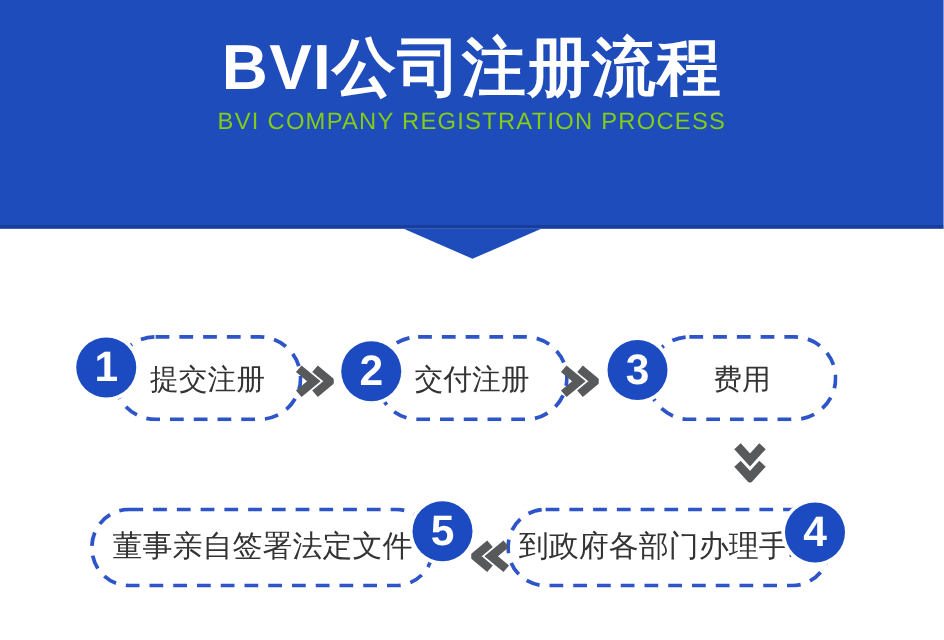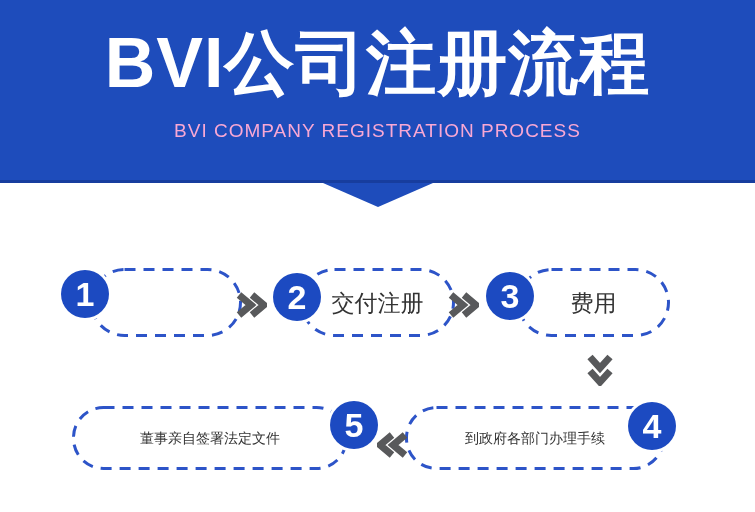--- a/index.html
+++ b/index.html
@@ -17,31 +17,31 @@
   
   .banner {
     position:absolute; left:0; top:0;
     width:755px; height:183px;
     background:var(--banner-blue, #1e4cbb);
     box-shadow: inset 0 -3px 0 rgba(8,24,84,.28);
     text-align:center;
   }
   .banner h1 {
     margin:27px 0 0 0;
-    font-size:70px;
+    font-size:51px;
     line-height:1.05;
     font-weight:bold;
     letter-spacing:1px;
     color:#ffffff;
   }
   .banner .subtitle {
-    margin-top:19px;
+    margin-top:6px;
     font-size:19px;
     letter-spacing:1px;
-    color:#f9a8d4;
+    color:#84cc16;
     font-weight:400;
   }
   .banner-notch {
     position:absolute; left:323px; top:183px;
     width:0; height:0;
     border-left:55px solid transparent;
     border-right:55px solid transparent;
     border-top:24px solid var(--banner-blue, #1e4cbb);
   }
 
@@ -78,21 +78,21 @@
   .s1 { left:90px;  top:268px; width:152px; height:69px; }
   .s1 .badge { left:-29px; top:2px; }
   .s2 { left:300px; top:268px; width:155px; height:69px; }
   .s2 .badge { left:-27px; top:5px; }
   .s3 { left:517px; top:268px; width:153px; height:69px; }
   .s3 .badge { left:-31px; top:4px; }
   .s4 { left:405px; top:406px; width:260px; height:64px; }
   .s4 .badge { left:223px; top:-4px; }
   .s5 { left:72px;  top:406px; width:276px; height:64px; }
   .s5 .badge { left:258px; top:-5px; }
-  .s4 .label, .s5 .label { font-size:14px; }
+  .s4 .label, .s5 .label { font-size:24px; }
 
   
   .arrow { position:absolute; color:var(--arrow-gray, #58595b); }
   .arrow svg { display:block; }
   .arrow-1    { left:235px; top:291px; }
   .arrow-2    { left:447px; top:291px; }
   .arrow-down { left:586px; top:352px; }
   .arrow-left { left:377px; top:431px; }
 </style>
 </head>
@@ -104,20 +104,21 @@
     <h1>BVI公司注册流程</h1>
     <div class="subtitle">BVI COMPANY REGISTRATION PROCESS</div>
   </header>
   <div class="banner-notch"></div>
 
   <div class="step s1">
     <svg class="pill-svg" width="152" height="69">
       <rect class="pill-rect" x="1.5" y="1.5" width="149" height="66" rx="33"></rect>
     </svg>
     <div class="label">
+      <span>提交注册</span>
     </div>
     <div class="badge">1</div>
   </div>
 
   <div class="arrow arrow-1">
     <svg width="32" height="28" viewBox="0 0 32 28" fill="none">
       <path d="M4 4 L16 14 L4 24" stroke="currentColor" stroke-width="7"></path>
       <path d="M17 4 L29 14 L17 24" stroke="currentColor" stroke-width="7"></path>
     </svg>
   </div>

